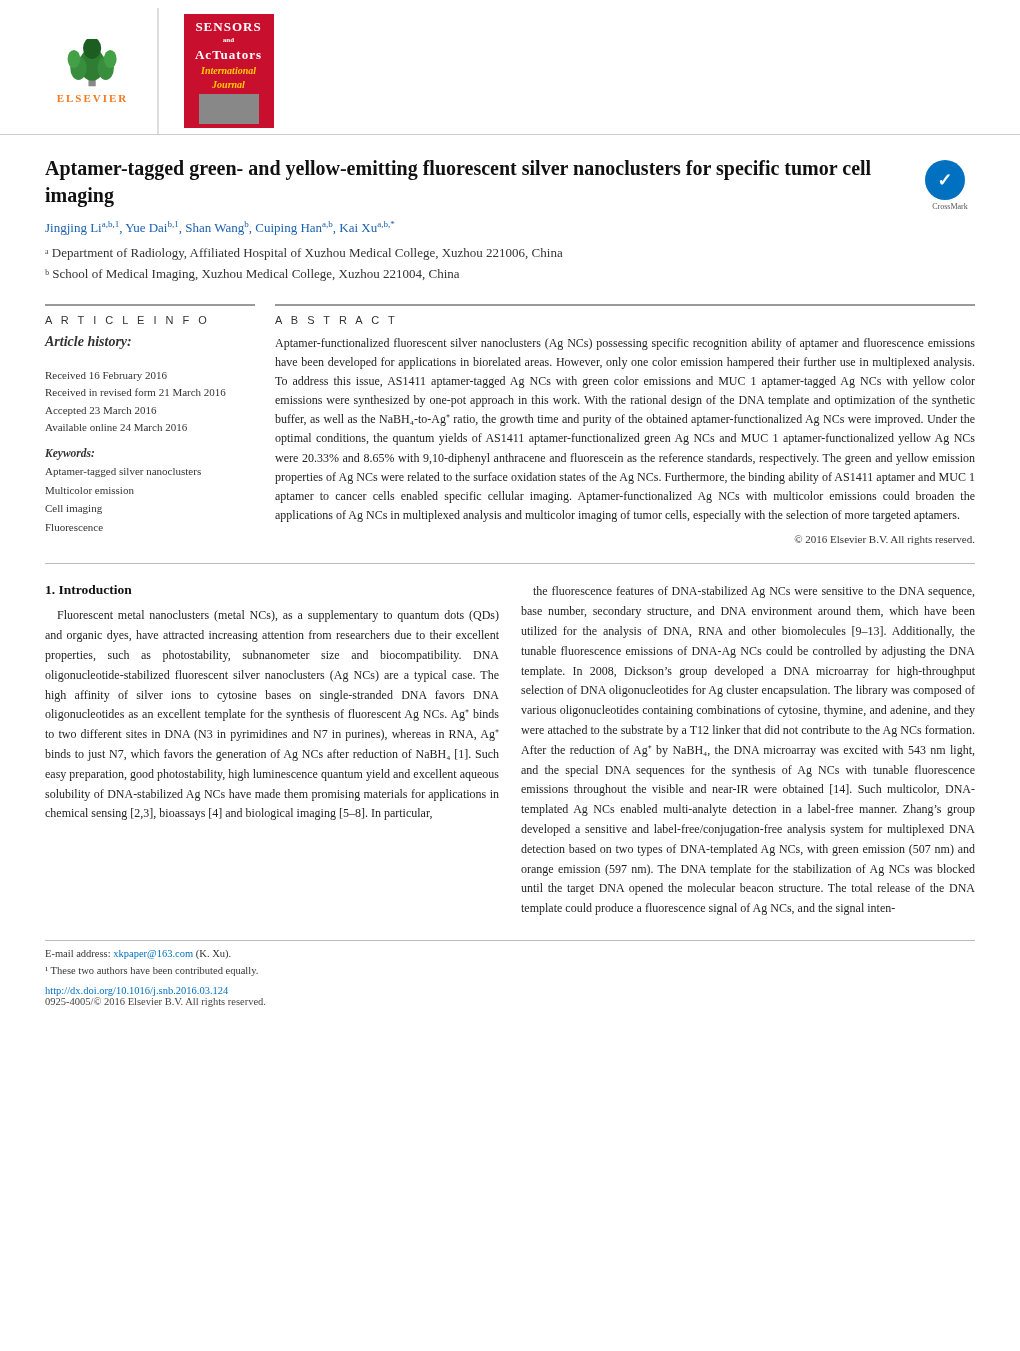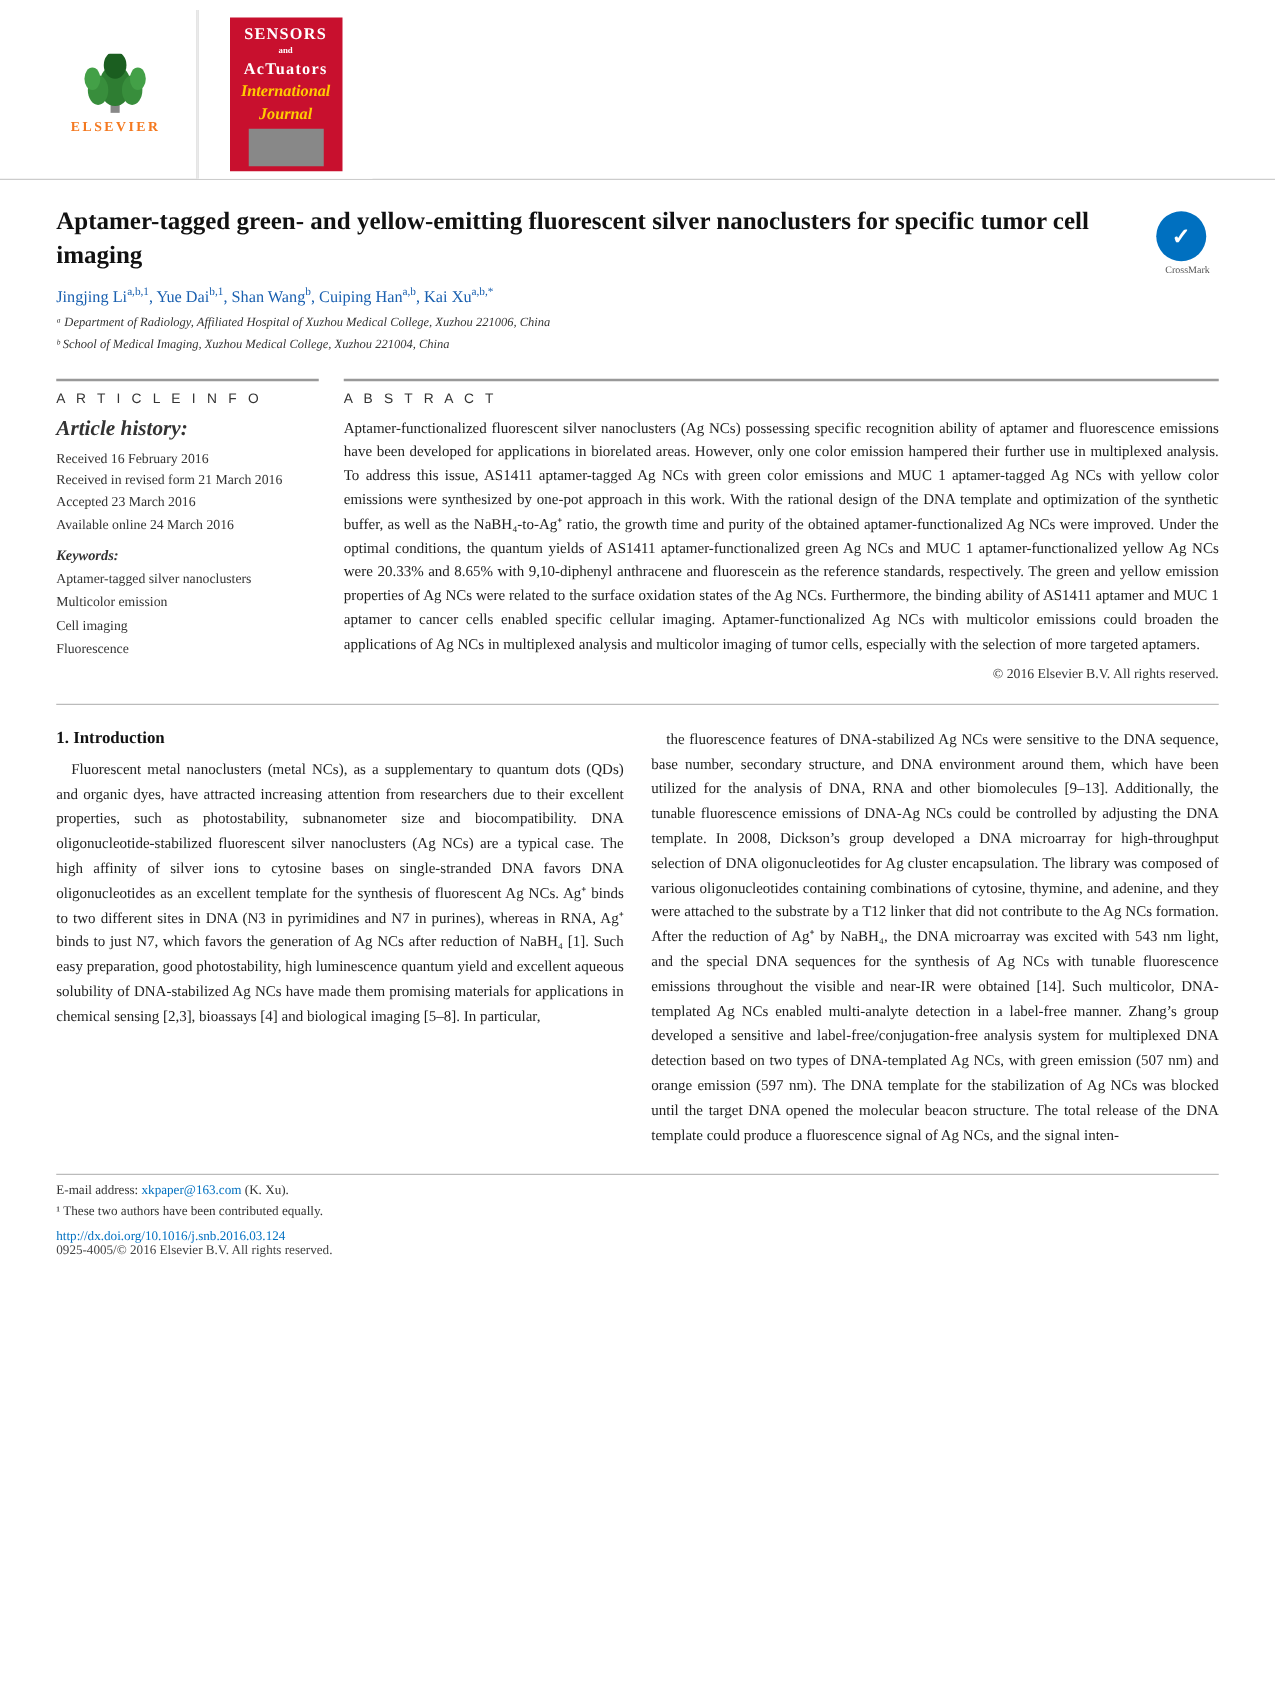--- a/index.html
+++ b/index.html
@@ -103,21 +103,21 @@
       font-size: 7px;
       display: block;
     }
     .sensors-logo-inner .actuators-text {
       font-size: 13px;
       font-weight: 900;
       display: block;
       letter-spacing: 1px;
     }
     .sensors-logo-inner .sub-text {
-      font-size: 13px;
+      font-size: 10px;
       display: block;
       font-style: italic;
       color: #ffcc00;
     }
     .sensors-logo-inner .img-placeholder {
       background: #888;
       width: 60px;
       height: 30px;
       margin: 2px auto 0 auto;
     }
@@ -147,23 +147,22 @@
     .authors {
       font-size: 13px;
       color: #1a60b0;
       margin-bottom: 6px;
     }
     .authors span.sup {
       font-size: 9px;
       vertical-align: super;
     }
     .affiliations {
-      font-size: 10px;
-      color: #333;
-      font-style: italic;
+      font-size: 13px;
+      color: #333;
       line-height: 1.5;
     }
     .affiliations p { margin-bottom: 2px; }
     .crossmark-logo {
       width: 50px;
       margin-left: 15px;
       margin-top: 5px;
     }
     .crossmark-circle {
       width: 40px;
@@ -201,23 +200,23 @@
       color: #333;
       font-weight: normal;
       margin-bottom: 8px;
       font-family: Arial, sans-serif;
     }
     .article-history {
       margin-bottom: 10px;
     }
     .article-history .history-title {
       font-style: italic;
-      font-size: 17px;
-      font-weight: bold;
-      margin-bottom: 6px;
+      font-size: 14px;
+      font-weight: bold;
+      margin-bottom: 17px;
       color: #333;
     }
     .article-history p {
       font-size: 11px;
       color: #333;
       line-height: 1.6;
     }
     .keywords-section .kw-title {
       font-style: italic;
       font-size: 11.5px;

